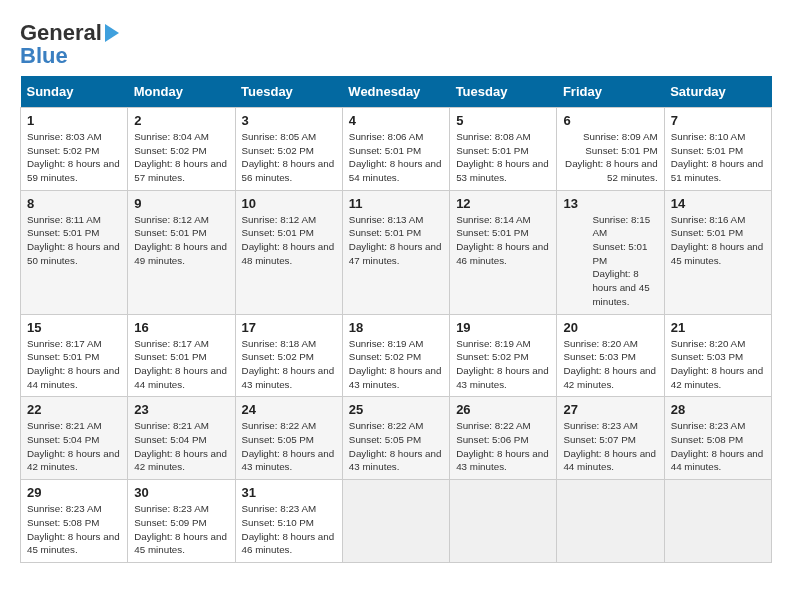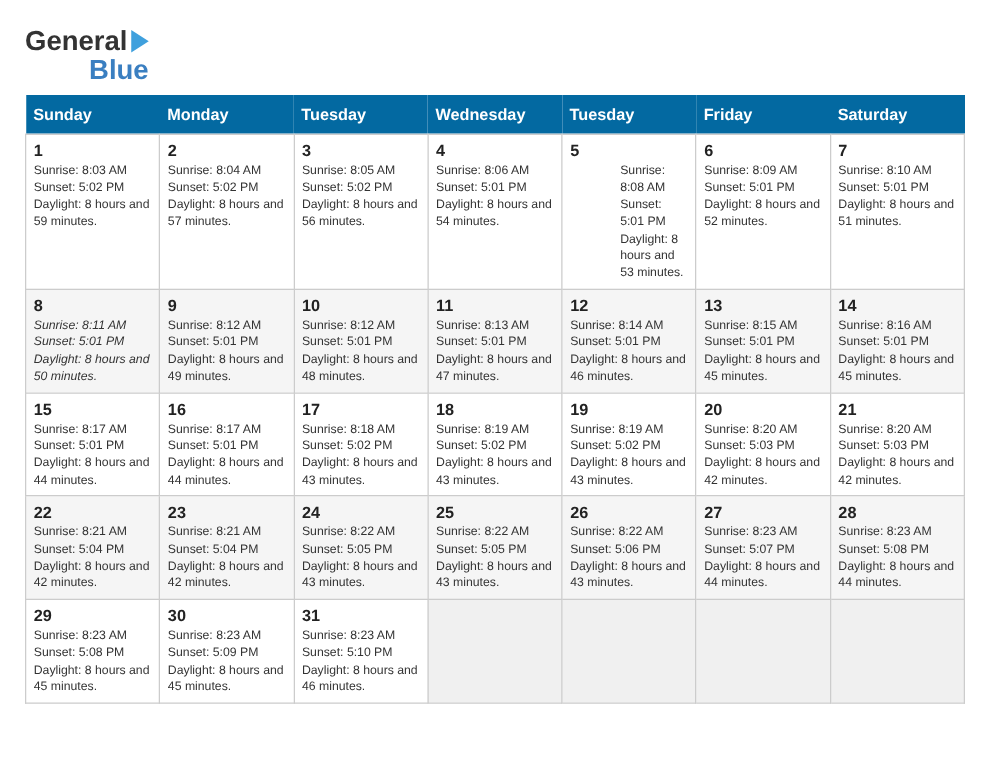--- a/index.html
+++ b/index.html
@@ -12,21 +12,21 @@
     }
     .header {
       display: flex;
       justify-content: space-between;
       align-items: flex-start;
       margin-bottom: 10px;
     }
     .logo {
       display: flex;
       flex-direction: column;
-      align-items: flex-end;
+      align-items: flex-start;
     }
     .logo-line {
       display: flex;
       align-items: center;
     }
     .title-block {
       text-align: right;
     }
     .title-block h1 {
       font-size: 36px;
@@ -124,41 +124,41 @@
 Daylight: 8 hours and 56 minutes.</div>
         </td>
         <td>
           <span class="day-num">4</span>
           <div class="day-info" style="white-space: pre-line;">Sunrise: 8:06 AM
 Sunset: 5:01 PM
 Daylight: 8 hours and 54 minutes.</div>
         </td>
         <td>
           <span class="day-num">5</span>
-          <div class="day-info" style="white-space: pre-line; margin-left: 40px;">Sunrise: 8:08 AM
+          <div class="day-info" style="white-space: pre-line;">Sunrise: 8:08 AM
 Sunset: 5:01 PM
 Daylight: 8 hours and 53 minutes.</div>
         </td>
         <td>
           <span class="day-num">6</span>
-          <div class="day-info" style="white-space: pre-line;">Sunrise: 8:09 AM
+          <div class="day-info" style="white-space: pre-line; text-align: right;">Sunrise: 8:09 AM
 Sunset: 5:01 PM
 Daylight: 8 hours and 52 minutes.</div>
         </td>
         <td>
           <span class="day-num">7</span>
           <div class="day-info" style="white-space: pre-line;">Sunrise: 8:10 AM
 Sunset: 5:01 PM
 Daylight: 8 hours and 51 minutes.</div>
         </td>
       </tr>
       <tr>
         <td>
           <span class="day-num">8</span>
-          <div class="day-info" style="white-space: pre-line; font-style: italic;">Sunrise: 8:11 AM
+          <div class="day-info" style="white-space: pre-line;">Sunrise: 8:11 AM
 Sunset: 5:01 PM
 Daylight: 8 hours and 50 minutes.</div>
         </td>
         <td>
           <span class="day-num">9</span>
           <div class="day-info" style="white-space: pre-line;">Sunrise: 8:12 AM
 Sunset: 5:01 PM
 Daylight: 8 hours and 49 minutes.</div>
         </td>
         <td>
@@ -174,21 +174,21 @@
 Daylight: 8 hours and 47 minutes.</div>
         </td>
         <td>
           <span class="day-num">12</span>
           <div class="day-info" style="white-space: pre-line;">Sunrise: 8:14 AM
 Sunset: 5:01 PM
 Daylight: 8 hours and 46 minutes.</div>
         </td>
         <td>
           <span class="day-num">13</span>
-          <div class="day-info" style="white-space: pre-line;">Sunrise: 8:15 AM
+          <div class="day-info" style="white-space: pre-line; margin-left: 29px;">Sunrise: 8:15 AM
 Sunset: 5:01 PM
 Daylight: 8 hours and 45 minutes.</div>
         </td>
         <td>
           <span class="day-num">14</span>
           <div class="day-info" style="white-space: pre-line;">Sunrise: 8:16 AM
 Sunset: 5:01 PM
 Daylight: 8 hours and 45 minutes.</div>
         </td>
       </tr>

